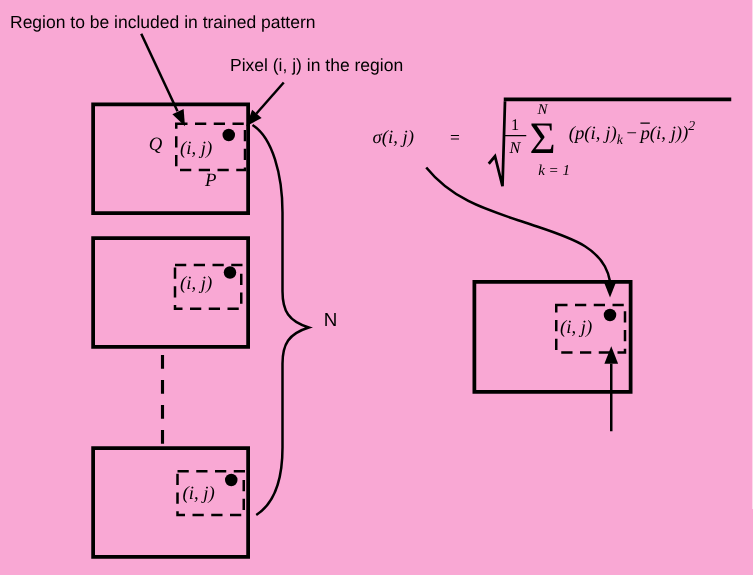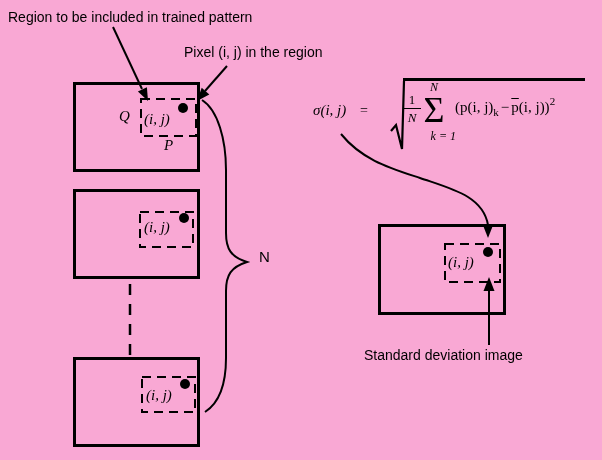--- a/index.html
+++ b/index.html
@@ -19,21 +19,21 @@
         font-family:"Liberation Serif",serif;}
   .frac .num{font-style:normal;font-size:13px;line-height:1;display:block;}
   .frac .bar{border-top:1.6px solid #000;margin:2px 1px;display:block;height:0;}
   .frac .den{font-style:italic;font-size:13px;line-height:1;display:block;}
   .sumblk{position:absolute;left:412px;top:81px;width:44px;text-align:center;
           font-family:"Liberation Serif",serif;}
   .sumblk .lim-top{font-style:italic;font-size:12px;line-height:1;display:block;}
   .sumblk .sigma{font-style:normal;font-size:36px;line-height:0.95;display:block;}
   .sumblk .lim-bot{font-style:italic;font-size:12px;line-height:1;display:block;margin-top:3px;text-align:right;}
   .term{position:absolute;left:455px;top:99px;font-family:"Liberation Serif",serif;
-        font-size:15px;white-space:nowrap;}
+        font-style:italic;font-size:15px;white-space:nowrap;}
   .term .sub{font-size:11px;position:relative;top:4px;}
   .term .sup{font-size:11px;position:relative;top:-7px;}
   .term .mean{text-decoration:overline;}
   .term .op{padding:0 2px;}
 </style>
 </head>
 <body>
 
 <div class="canvas">
 
@@ -76,35 +76,34 @@
 
     <g>
       <line x1="489" y1="345" x2="489" y2="291" stroke="#000" stroke-width="2"></line>
       <polygon points="489,277 483.5,291 494.5,291" fill="#000"></polygon>
     </g>
   </svg>
 
   <div class="lbl" style="left:8px;top:9px;">Region to be included in trained pattern</div>
   <div class="lbl" style="left:184px;top:44px;text-align:right;">Pixel (i, j) in the region</div>
   <div class="lbl" style="left:259px;top:248px;font-size:15px;">N</div>
-  <div class="lbl" style="left:364px;top:347px;">Standard deviation image</div>
 
   <div class="imgbox" style="left:73px;top:82px;width:127px;height:90px;"></div>
   <div class="imgbox" style="left:73px;top:189px;width:127px;height:90px;"></div>
   <div class="imgbox" style="left:73px;top:357px;width:127px;height:90px;"></div>
   <div class="imgbox" style="left:378px;top:224px;width:128px;height:91px;"></div>
 
   <div class="math" style="left:119px;top:108px;">Q</div>
   <div class="math" style="left:144px;top:111px;">(i, j)</div>
   <div class="math" style="left:164px;top:137px;">P</div>
   <div class="math" style="left:144px;top:219px;">(i, j)</div>
   <div class="math" style="left:146px;top:387px;">(i, j)</div>
   <div class="math" style="left:448px;top:254px;">(i, j)</div>
 
-  <div class="math" style="left:313px;top:102px;">σ(i, j)</div>
+  <div class="math" style="left:298px;top:102px;">σ(i, j)</div>
   <div class="math math-up" style="left:360px;top:103px;font-size:14px;">=</div>
 
   <div class="frac">
     <span class="num">1</span>
     <span class="bar"></span>
     <span class="den">N</span>
   </div>
 
   <div class="sumblk">
     <span class="lim-top">N</span>

